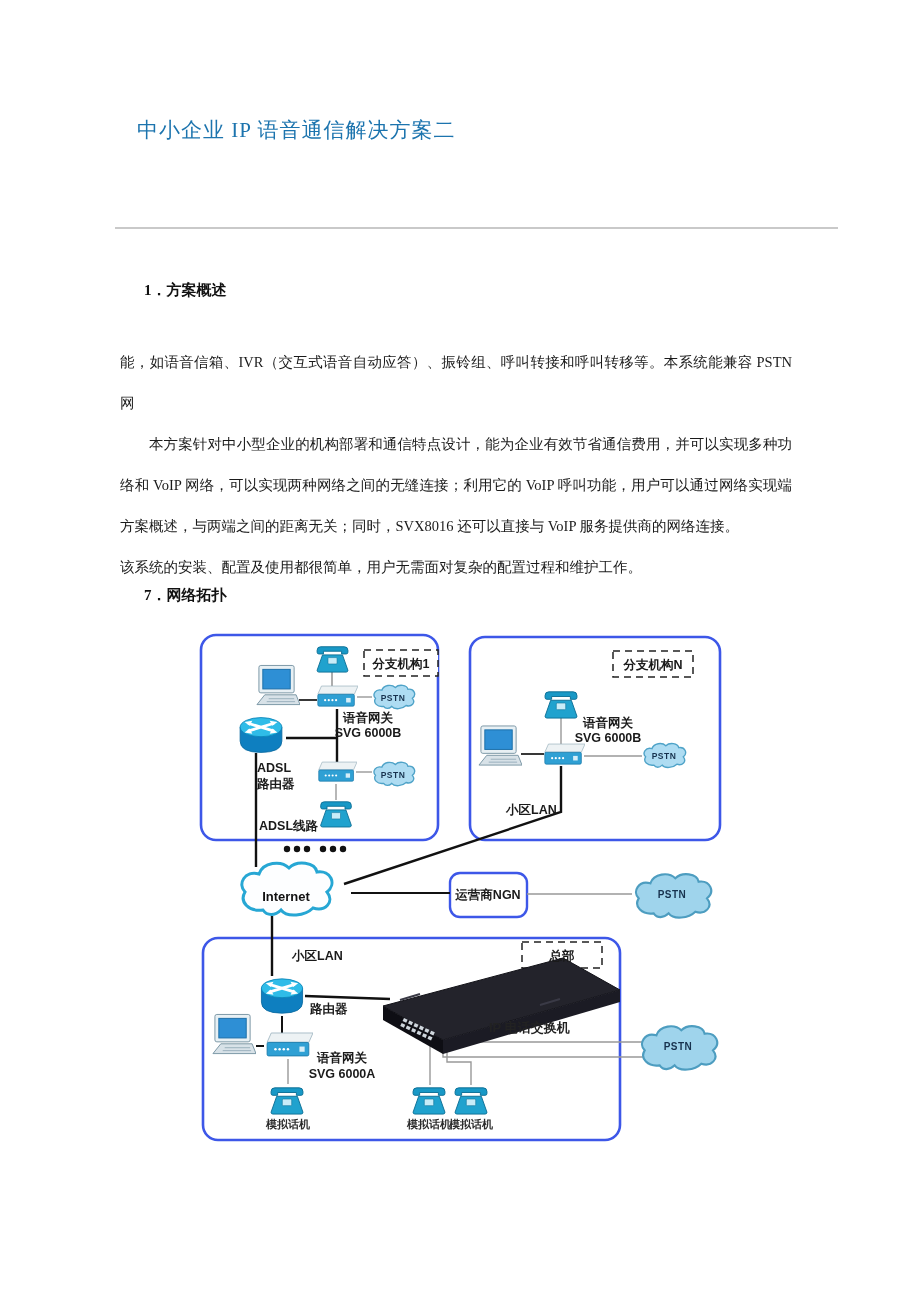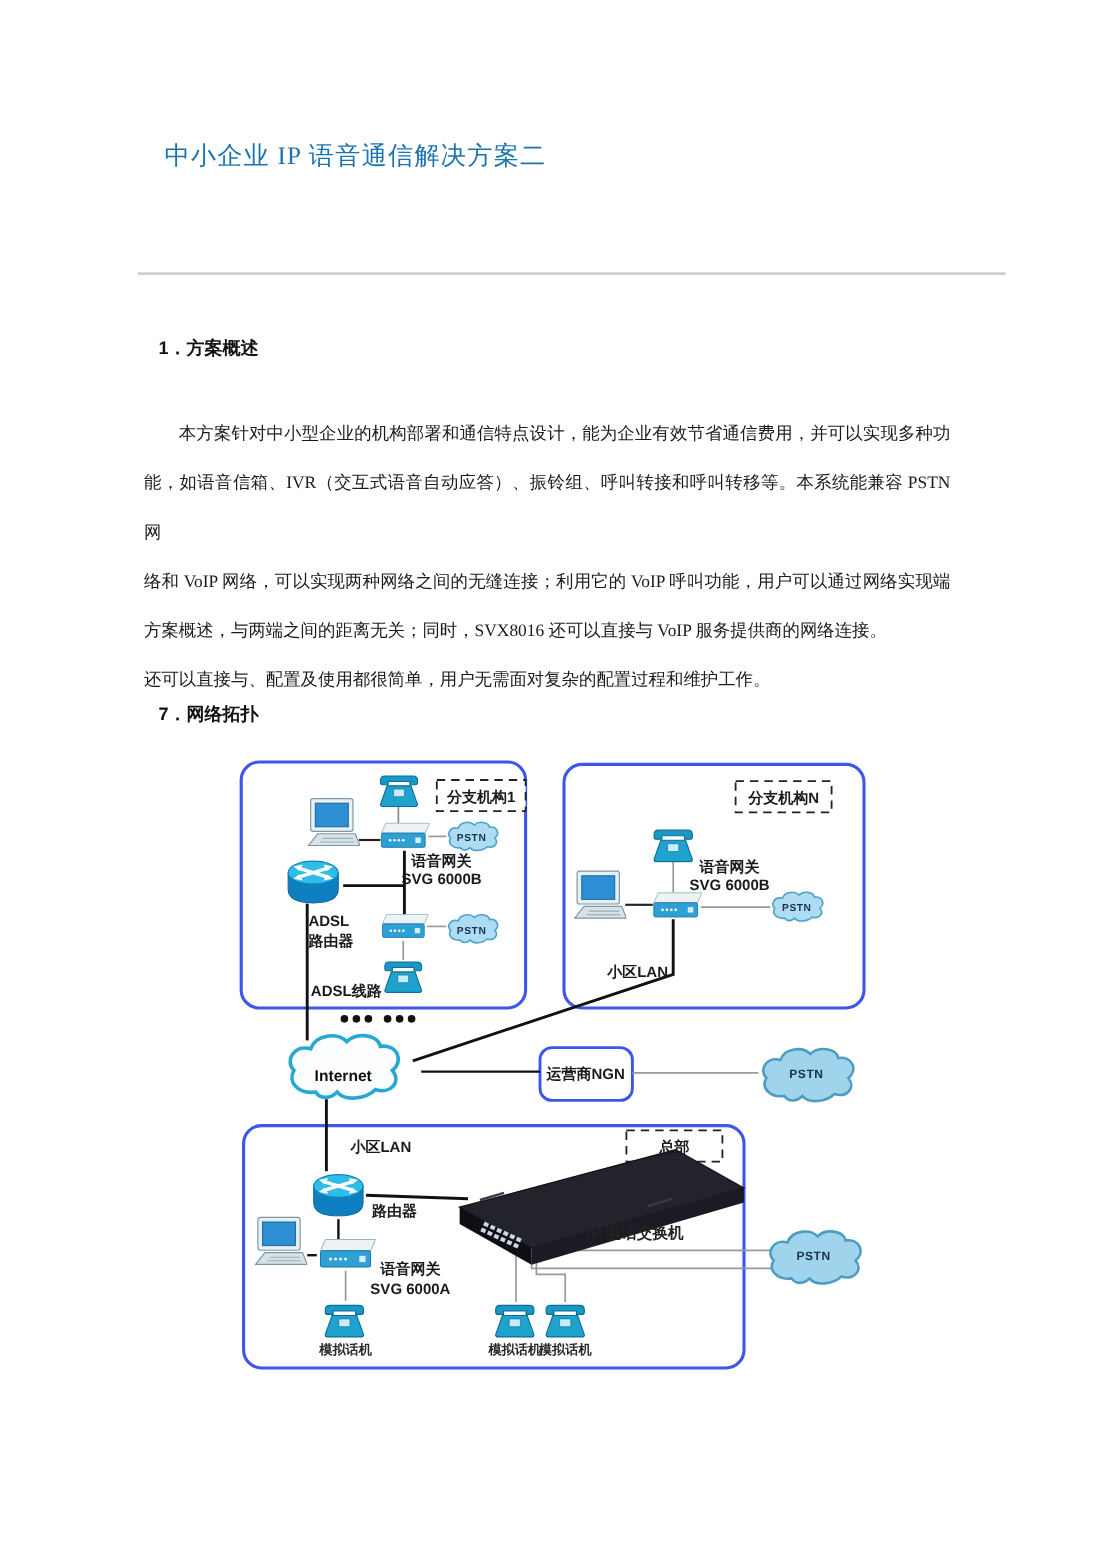--- a/index.html
+++ b/index.html
@@ -2,22 +2,22 @@
 <html><head>
 <meta charset="utf-8">
 <style>
   html,body{margin:0;padding:0;background:#fff;}
   body{width:920px;height:1302px;position:relative;overflow:hidden;
        font-family:"Liberation Serif","DejaVu Serif",serif;color:#1a1a1a;}
   .abs{position:absolute;}
   #doc-title{left:137px;top:116px;font-size:21px;font-weight:normal;
              color:#1C74AE;letter-spacing:1px;white-space:nowrap;}
   #divider{left:115px;top:227px;width:723px;height:2px;background:#C9C9C9;}
-  .sec-head{left:132px;font-size:15px;font-weight:bold;
-            font-family:Liberation Sans, sans-serif;color:#111;text-align:center;}
+  .sec-head{left:144px;font-size:15px;font-weight:bold;
+            font-family:Liberation Serif, serif;color:#111;text-align:center;}
   #sec1-head{top:281px;}
   #sec2-head{top:586px;}
   #overview{left:120px;top:342px;width:672px;font-size:14.5px;line-height:41px;}
   .bline{white-space:nowrap;}
   .bline.just{white-space:normal;text-align:justify;text-align-last:justify;}
   .bline.ind{text-indent:2em;}
   svg{position:absolute;left:0;top:0;}
   svg text{font-family:"Liberation Sans","DejaVu Sans",sans-serif;fill:#1a1a1a;}
   .lbl{font-weight:bold;font-size:12.5px;}
   .lbl-sm{font-weight:bold;font-size:11px;fill:#2b2b2b;}
@@ -27,25 +27,25 @@
   .mid{text-anchor:middle;}
 </style>
 </head>
 <body>
 
 <div class="abs" id="doc-title">中小企业 IP 语音通信解决方案二</div>
 <div class="abs" id="divider"></div>
 <div class="abs sec-head" id="sec1-head">1．方案概述</div>
 
 <div class="abs" id="overview">
+  <div class="bline just">能，如语音信箱、IVR（交互式语音自动应答）、振铃组、呼叫转接和呼叫转移等。本系统能兼容 PSTN 网</div>
   <div class="bline just ind">本方案针对中小型企业的机构部署和通信特点设计，能为企业有效节省通信费用，并可以实现多种功</div>
-  <div class="bline just">能，如语音信箱、IVR（交互式语音自动应答）、振铃组、呼叫转接和呼叫转移等。本系统能兼容 PSTN 网</div>
   <div class="bline just">络和 VoIP 网络，可以实现两种网络之间的无缝连接；利用它的 VoIP 呼叫功能，用户可以通过网络实现端</div>
   <div class="bline">方案概述，与两端之间的距离无关；同时，SVX8016 还可以直接与 VoIP 服务提供商的网络连接。</div>
-  <div class="bline">还可以直接与、配置及使用都很简单，用户无需面对复杂的配置过程和维护工作。</div>
+  <div class="bline">该系统的安装、配置及使用都很简单，用户无需面对复杂的配置过程和维护工作。</div>
 </div>
 
 <div class="abs sec-head" id="sec2-head">7．网络拓扑</div>
 
 <svg width="920" height="1302" viewBox="0 0 920 1302">
   <defs>
     <symbol id="cloud" viewBox="0 0 100 60">
       <path d="M28,52 C14,54 4,44 10,34 C2,26 10,12 24,16 C28,4 46,2 54,10 C62,2 80,4 82,14 C96,12 102,26 92,34 C100,44 90,54 78,50 C70,58 52,60 46,52 C40,58 32,58 28,52 Z"></path>
     </symbol>
     <symbol id="phone" viewBox="0 0 40 32">

